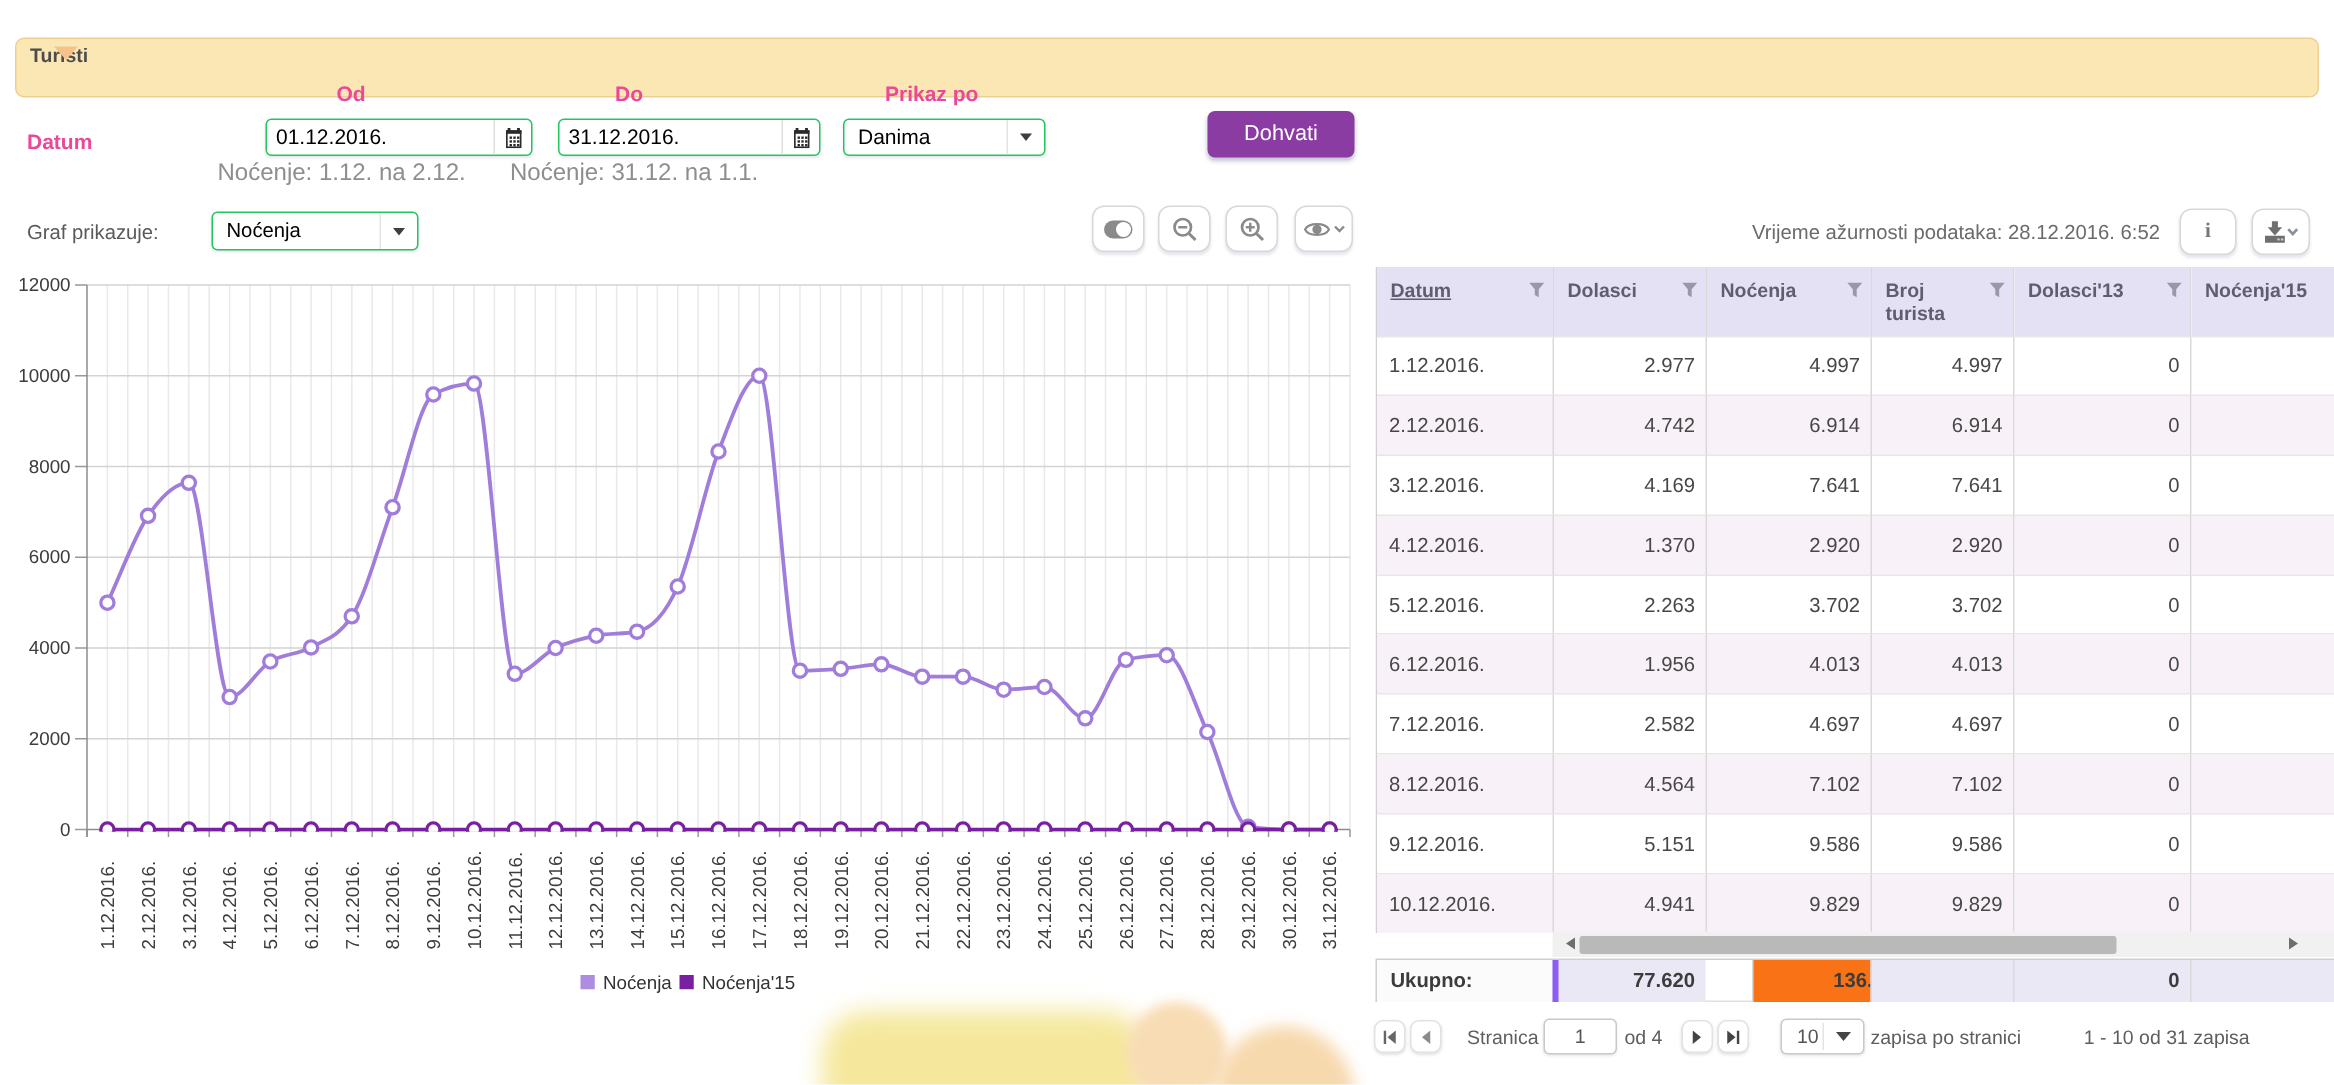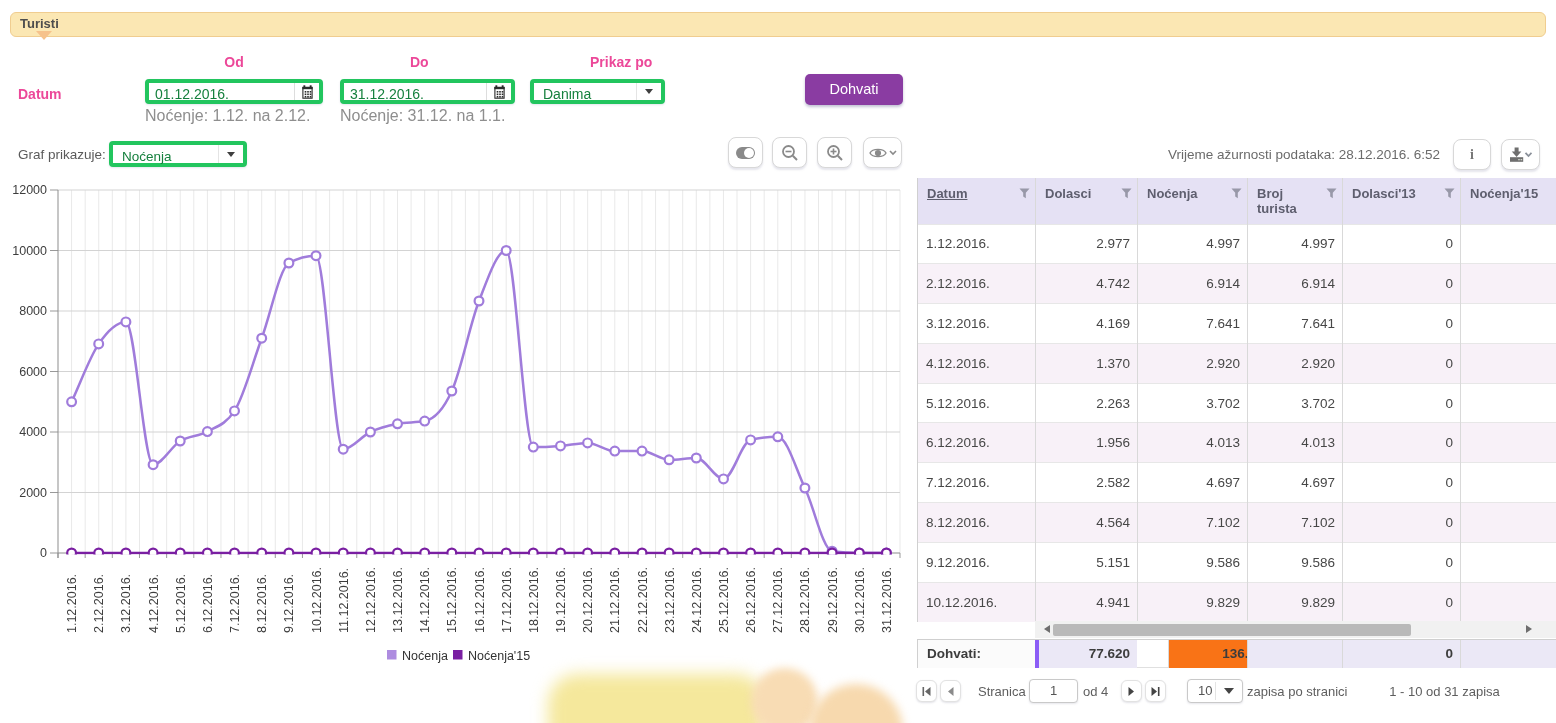--- a/index.html
+++ b/index.html
@@ -9,30 +9,30 @@
 
 
 #deco-yellow { left:548px; top:674px; width:218px; height:85px; background:#f5e89c;
   border-radius:30px; filter:blur(8px); }
 #deco-c1 { left:751px; top:668px; width:67px; height:67px; border-radius:50%;
   background:#f8dcb4; filter:blur(4px); }
 #deco-c2 { left:809px; top:684px; width:94px; height:94px; border-radius:50%;
   background:#f7d9ae; filter:blur(5px); }
 
 
-#topbar { left:10px; top:12px; width:1536px; height:25px; background:#fbe7b3;
+#topbar { left:10px; top:25px; width:1536px; height:40px; background:#fbe7b3;
   border:1px solid #f0cd90; border-radius:6px; line-height:22px; padding-left:9px;
   font-size:13px; font-weight:bold; color:#4d4d4d; }
 #tri { left:36px; top:31px; width:0; height:0; border-left:8px solid transparent;
   border-right:8px solid transparent; border-top:9px solid #f6c28b; }
 
 
 .plabel { font-size:14px; font-weight:bold; color:#ec4899; }
-.inp { background:#fff; border:4px solid #22c55e; border-radius:4px; height:25px;
-  font-size:14px; color:#15803d; box-shadow:0 1px 2px rgba(170,170,195,.3); }
+.inp { background:#fff; border:1px solid #22c55e; border-radius:4px; height:25px;
+  font-size:14px; color:#000000; box-shadow:0 1px 2px rgba(170,170,195,.3);margin-left:32px; }
 .ico-seg { position:absolute; right:0; top:0; bottom:0; width:25px;
   border-left:1px solid #ddd; display:flex; align-items:center; justify-content:center; }
 .helper { font-size:16px; color:#8e8e8e; }
 #btn-dohvati { left:805px; top:74px; width:98px; height:31px; background:#8a3ca2;
   border-radius:5px; color:#fff; font-size:14.5px; text-align:center; line-height:31px;
   box-shadow:0 2px 3px rgba(120,120,160,.45); }
 
 
 .tbtn { position:absolute; background:#fff; border:1px solid #d8d8d8; border-radius:8px;
   box-shadow:0 2px 2px rgba(150,150,180,.25); display:flex; align-items:center;
@@ -403,21 +403,21 @@
     </table>
 </div>
 
 <div class="abs" style="left:1035px; top:621px; width:521px; height:17px; background:#f1f1f1;">
   <div class="abs" style="left:9px; top:4px; width:0; height:0; border-top:4.5px solid transparent; border-bottom:4.5px solid transparent; border-right:6px solid #6e6e6e;"></div>
   <div class="abs" style="left:18px; top:2.5px; width:358px; height:12px; background:#b9b9b9; border-radius:2px;"></div>
   <div class="abs" style="left:491px; top:4px; width:0; height:0; border-top:4.5px solid transparent; border-bottom:4.5px solid transparent; border-left:6px solid #6e6e6e;"></div>
 </div>
 
 <div class="abs" style="left:917px; top:639px; width:639px; height:29px; border-top:1px solid #cfcfcf; border-bottom:1px solid #e0e0e0; font-weight:bold; font-size:13.5px; color:#3c3c3c;">
-<div class="abs" style="left:0; top:0; width:118px; height:28px; background:#fbfbfb; border-left:1px solid #d0d0d0; padding:6px 0 0 9px;">Dohvati:</div>
+<div class="abs" style="left:0; top:0; width:118px; height:28px; background:#fbfbfb; border-left:1px solid #d0d0d0; padding:6px 0 0 9px;">Ukupno:</div>
 <div class="abs" style="left:118px; top:0; width:102px; height:28px; background:#ebe8f6; border-left:4px solid #8b5cf6; text-align:right; padding:6px 7px 0 0;">77.620</div>
 <div class="abs" style="left:220px; top:0; width:110px; height:28px; background:#f97316; border-left:1px solid #d9d9d9; text-align:right; padding:6px 7px 0 0;margin-left:31px;">136.887</div>
 <div class="abs" style="left:330px; top:0; width:95px; height:28px; background:#ebe8f6; border-left:1px solid #d9d9d9;"></div>
 <div class="abs" style="left:425px; top:0; width:118px; height:28px; background:#ebe8f6; border-left:1px solid #d9d9d9; text-align:right; padding:6px 7px 0 0;">0</div>
 <div class="abs" style="left:543px; top:0; width:96px; height:28px; background:#ebe8f6; border-left:1px solid #d9d9d9;"></div>
 </div>
 <div class="pbtn" style="left:916px; top:680px;">
     <svg width="9" height="9" viewBox="0 0 9 9">
       <rect x="0.5" y="0" width="1.6" height="9" fill="#666"></rect>
       <path d="M8.5,0 L3,4.5 L8.5,9 Z" fill="#666"></path>

